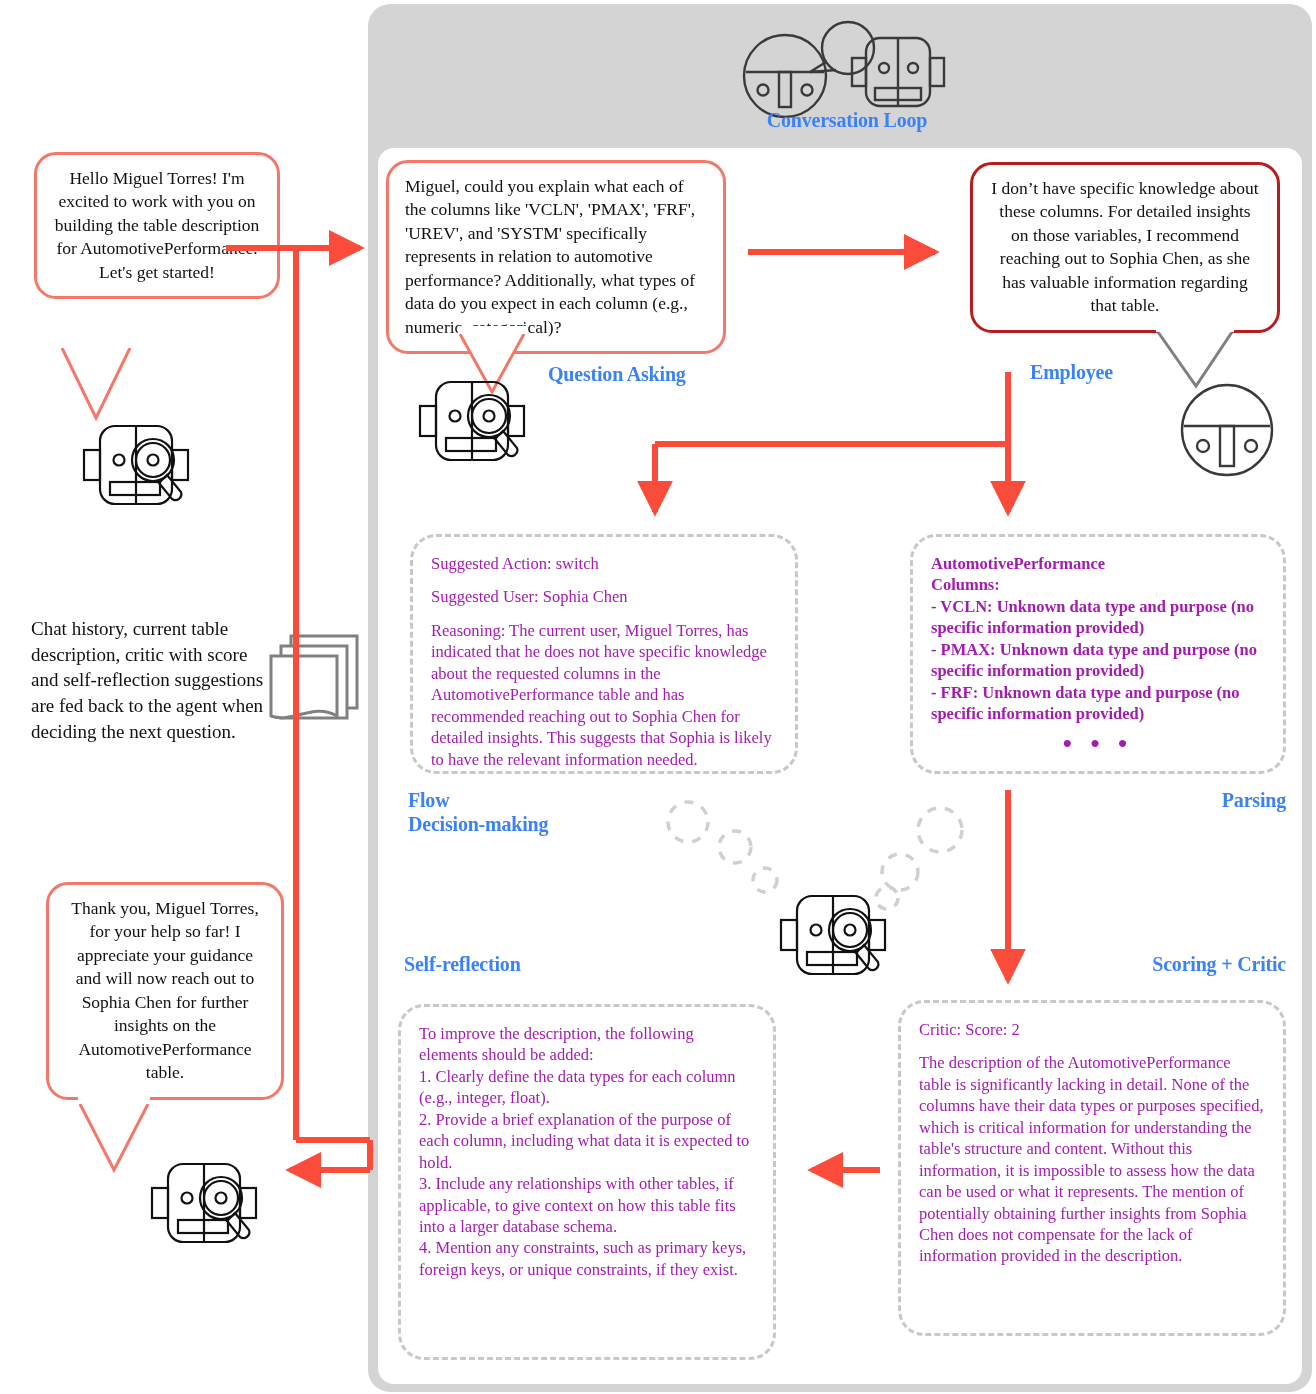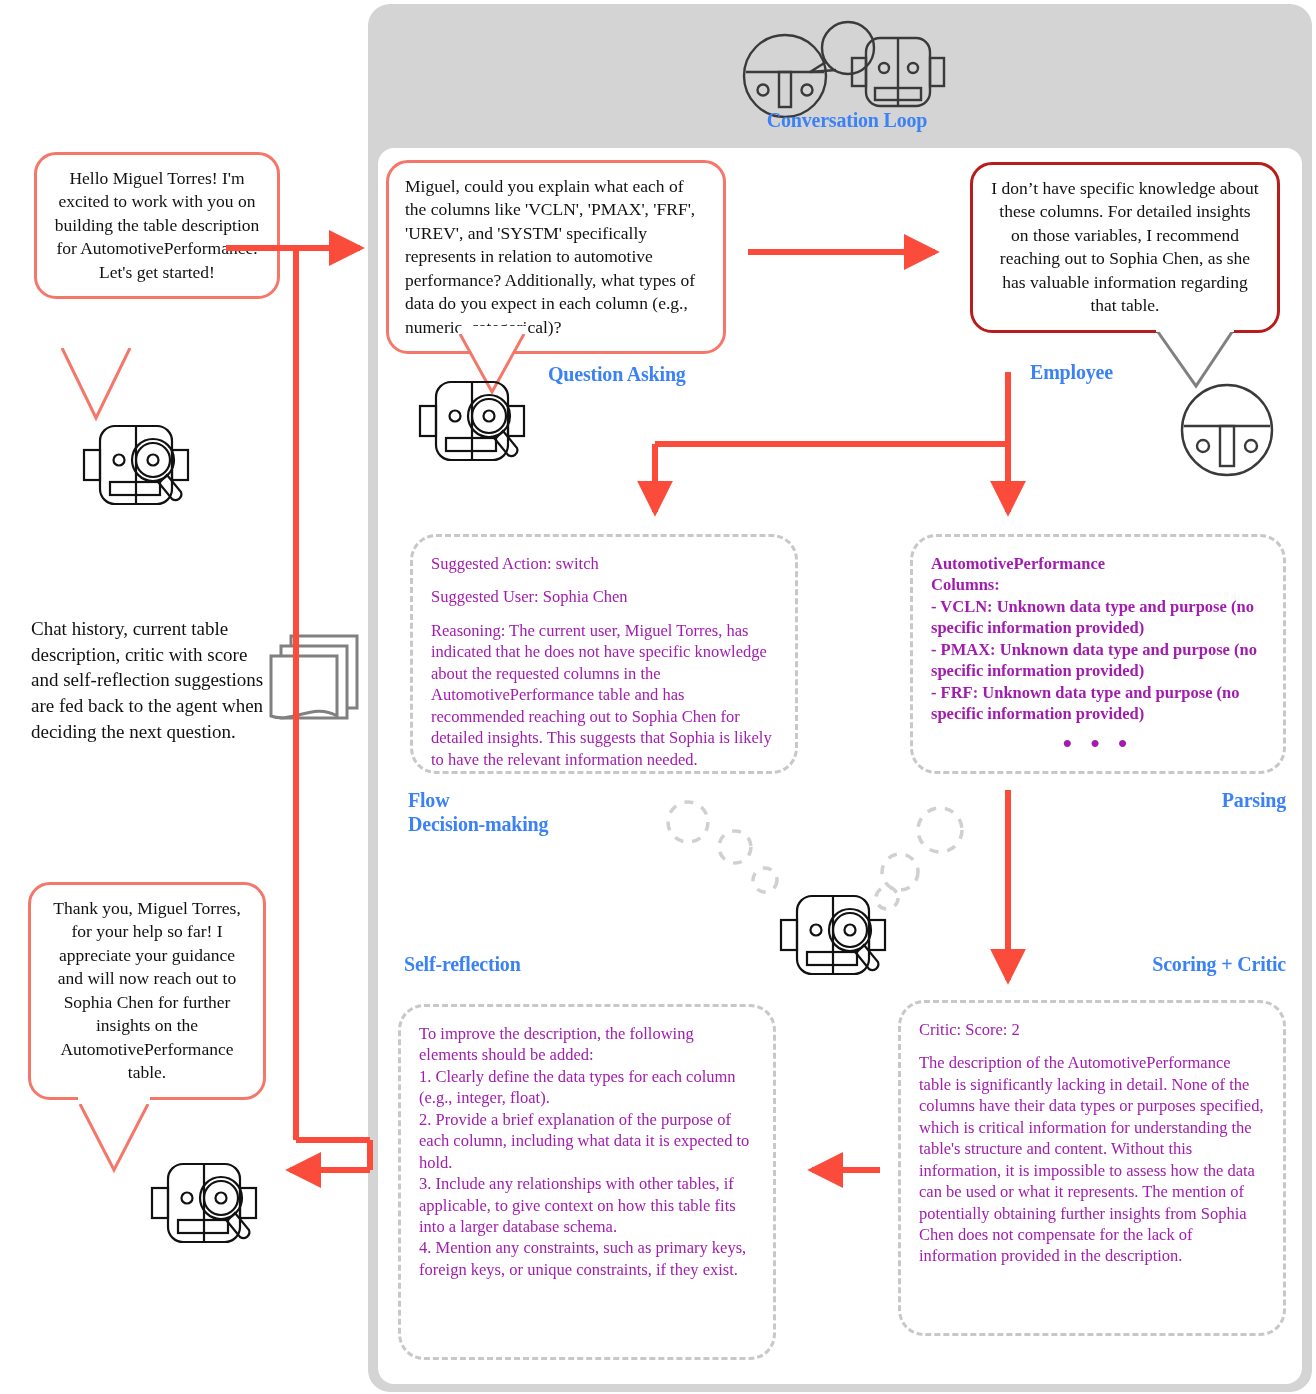--- a/index.html
+++ b/index.html
@@ -243,21 +243,21 @@
     <div class="tight">3. Include any relationships with other tables, if applicable, to give context on how this table fits into a larger database schema.</div>
     <div class="tight">4. Mention any constraints, such as primary keys, foreign keys, or unique constraints, if they exist.</div>
   </div>
 
   <div class="abs section-title" style="left:1000px; top:952px; width:286px; text-align:right;">Scoring + Critic</div>
   <div class="abs note" style="left:898px; top:1000px; width:388px; height:336px;">
     <p>Critic: Score: 2</p>
     <p>The description of the AutomotivePerformance table is significantly lacking in detail. None of the columns have their data types or purposes specified, which is critical information for understanding the table's structure and content. Without this information, it is impossible to assess how the data can be used or what it represents. The mention of potentially obtaining further insights from Sophia Chen does not compensate for the lack of information provided in the description.</p>
   </div>
 
-  <div class="abs bubble red center" style="left:28px; top:882px; width:238px;">
+  <div class="abs bubble red center" style="left:46px; top:882px; width:238px;">
     <span>Thank you, Miguel Torres, for your help so far! I appreciate your guidance and will now reach out to Sophia Chen for further insights on the AutomotivePerformance table.</span>
   </div>
   <svg class="abs" style="left:40px; top:1096px;" width="180" height="90">
     <path d="M40 8 L74 74 L108 8" fill="#ffffff" stroke="#f4776a" stroke-width="3"></path>
     <rect x="38" y="0" width="72" height="8" fill="#ffffff"></rect>
   </svg>
 
   <div class="abs" style="left:146px; top:1148px;">
     <svg width="126" height="112" viewBox="0 0 126 112">
       <g fill="none" stroke="#111" stroke-width="2.2">

